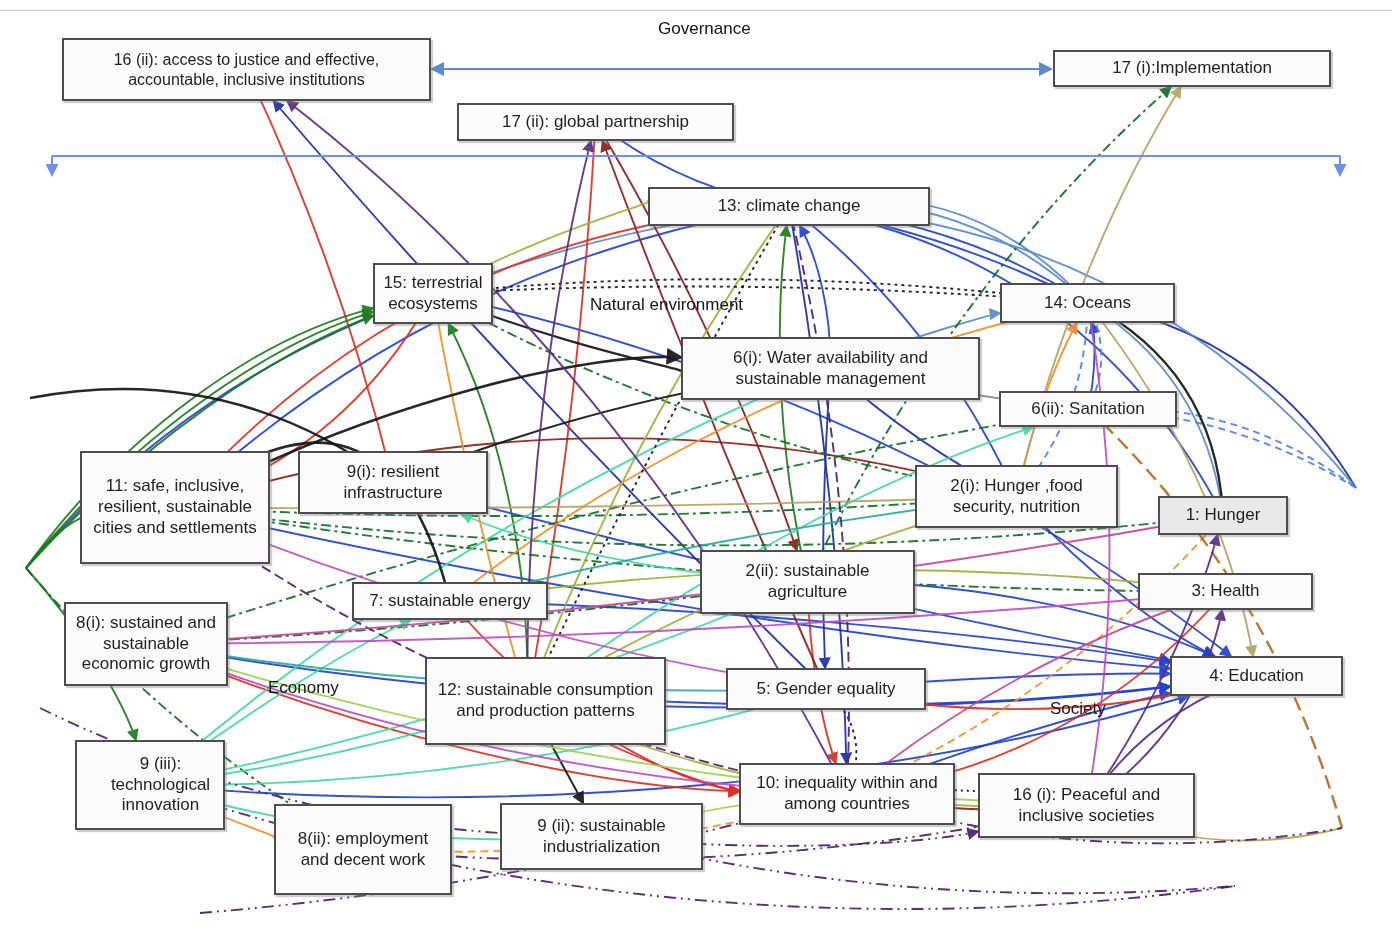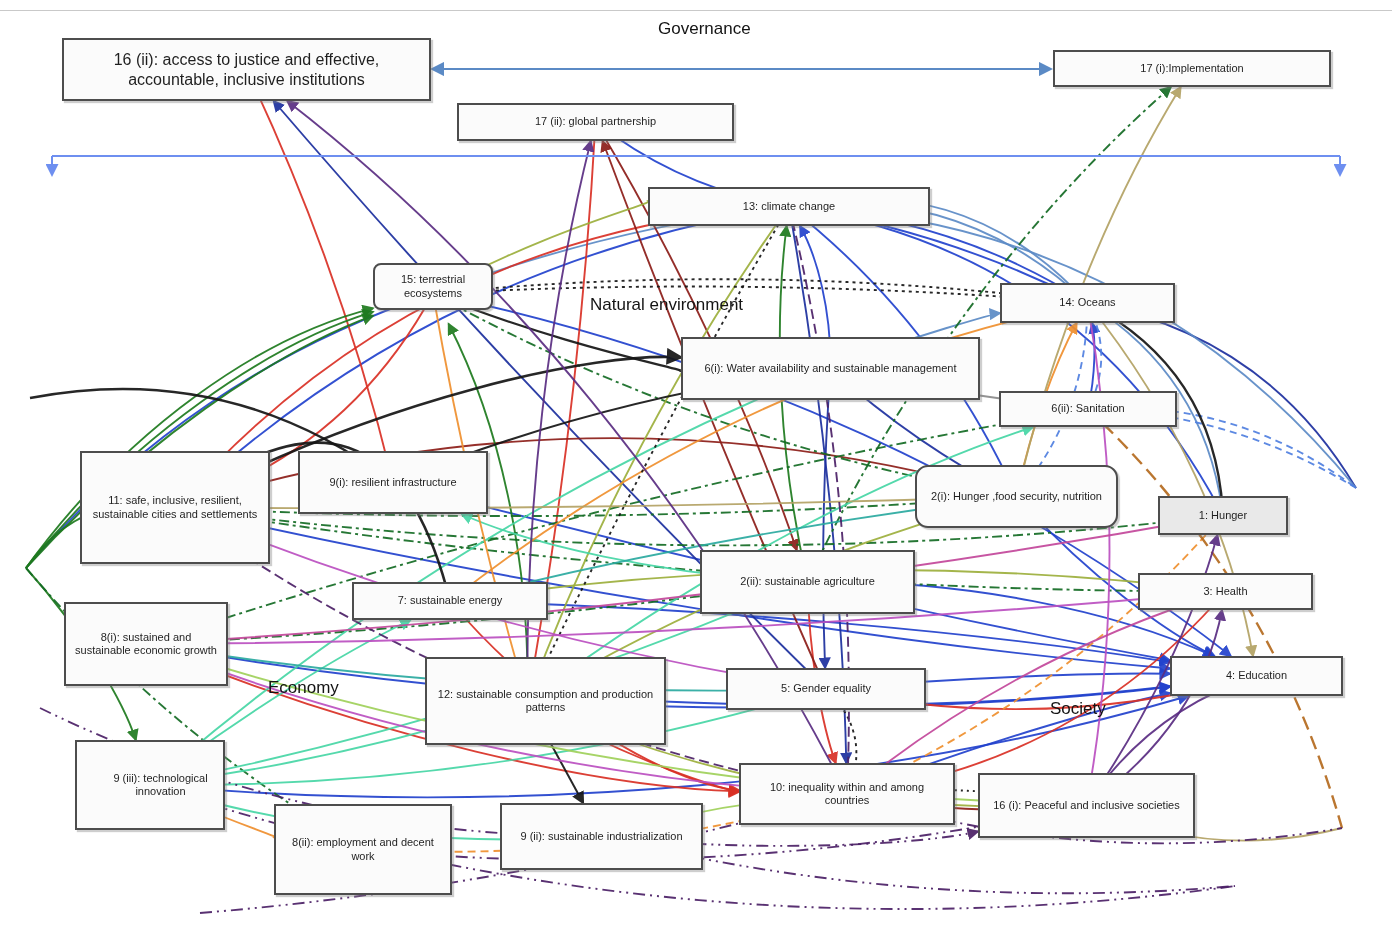--- a/index.html
+++ b/index.html
@@ -1,21 +1,21 @@
 <!DOCTYPE html>
 <html><head>
 <meta charset="utf-8">
 <style>
   html,body{margin:0;padding:0;background:#ffffff;}
   .stage{position:relative;width:1392px;height:936px;background:#ffffff;overflow:hidden;
          font-family:"Liberation Sans",sans-serif;margin-top:8px;}
   .toprule{position:absolute;left:0;top:2px;width:1392px;height:1px;background:#c9c9c9;z-index:0;}
   svg.edges{position:absolute;left:0;top:0;width:1392px;height:936px;z-index:1;}
   .node{position:absolute;display:flex;align-items:center;justify-content:center;text-align:center;
-        border:2px solid #4d4d4d;background:#fbfbfb;color:#1f1f1f;font-size:11px;line-height:1.22;
+        border:2px solid #4d4d4d;background:#fbfbfb;color:#1f1f1f;font-size:17px;line-height:1.22;
         padding:2px 6px;box-sizing:border-box;z-index:2;
         box-shadow:2px 2px 1px rgba(125,125,125,0.38);}
   .rlabel{position:absolute;font-size:17px;color:#141414;z-index:3;white-space:nowrap;}
 </style>
 </head>
 <body>
 
 <div class="stage">
   <div class="toprule"></div>
 
@@ -238,39 +238,39 @@
     </div>
   <div class="node" style="left: 1053px; top: 42px; width: 278px; height: 37px;">
       <span>17 (i):Implementation</span>
     </div>
   <div class="node" style="left: 457px; top: 95px; width: 277px; height: 38px;">
       <span>17 (ii): global partnership</span>
     </div>
   <div class="node" style="left: 648px; top: 179px; width: 282px; height: 39px;">
       <span>13: climate change</span>
     </div>
-  <div class="node" style="left: 373px; top: 255px; width: 120px; height: 47px; border-radius: 8px;">
+  <div class="node" style="left: 373px; top: 255px; width: 120px; height: 61px;">
       <span>15: terrestrial ecosystems</span>
     </div>
   <div class="node" style="left: 1000px; top: 275px; width: 175px; height: 40px;">
       <span>14: Oceans</span>
     </div>
   <div class="node" style="left: 681px; top: 329px; width: 299px; height: 63px;">
       <span>6(i): Water availability and sustainable management</span>
     </div>
   <div class="node" style="left: 999px; top: 383px; width: 178px; height: 36px;">
       <span>6(ii): Sanitation</span>
     </div>
   <div class="node" style="left: 80px; top: 443px; width: 190px; height: 113px;">
       <span>11: safe, inclusive, resilient, sustainable cities and settlements</span>
     </div>
   <div class="node" style="left: 298px; top: 443px; width: 190px; height: 63px;">
       <span>9(i): resilient infrastructure</span>
     </div>
-  <div class="node" style="left: 915px; top: 457px; width: 203px; height: 63px; border-radius: 13px;">
+  <div class="node" style="left: 915px; top: 457px; width: 203px; height: 63px;">
       <span>2(i): Hunger ,food security, nutrition</span>
     </div>
   <div class="node" style="left: 1158px; top: 488px; width: 130px; height: 39px; background: rgb(233, 233, 233);">
       <span>1: Hunger</span>
     </div>
   <div class="node" style="left: 700px; top: 542px; width: 215px; height: 64px;">
       <span>2(ii): sustainable agriculture</span>
     </div>
   <div class="node" style="left: 1138px; top: 565px; width: 175px; height: 37px;">
       <span>3: Health</span>

